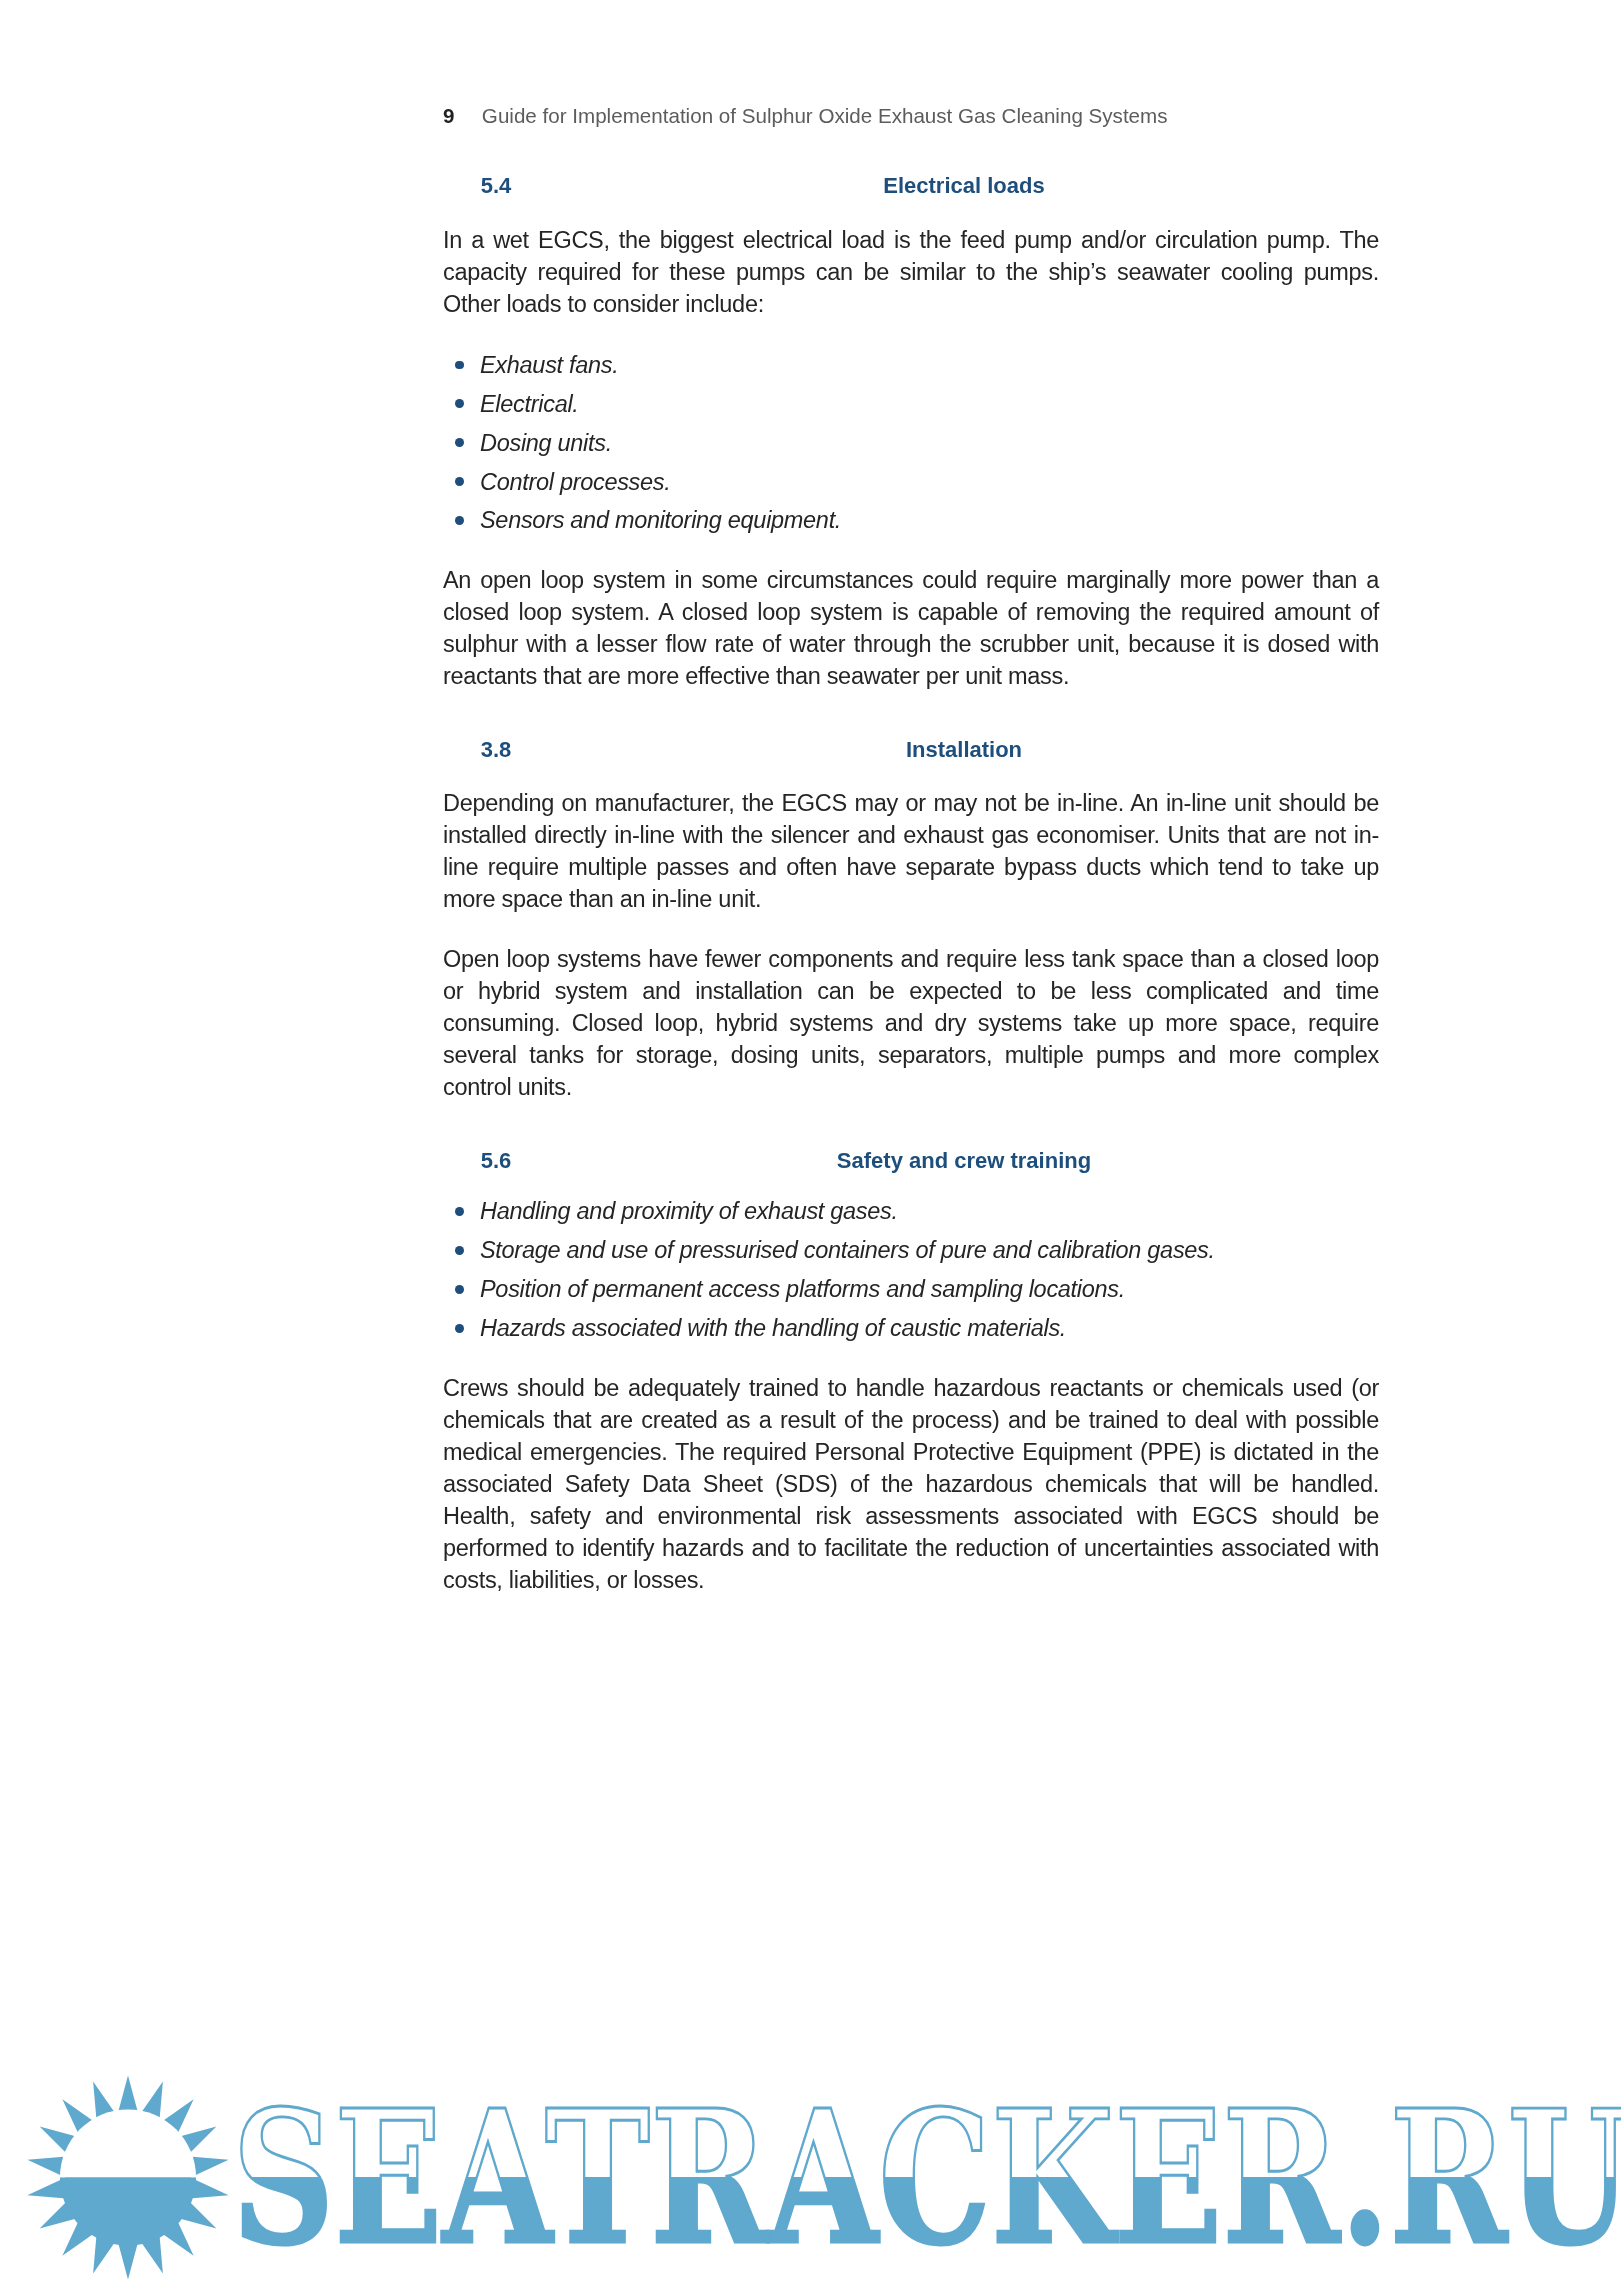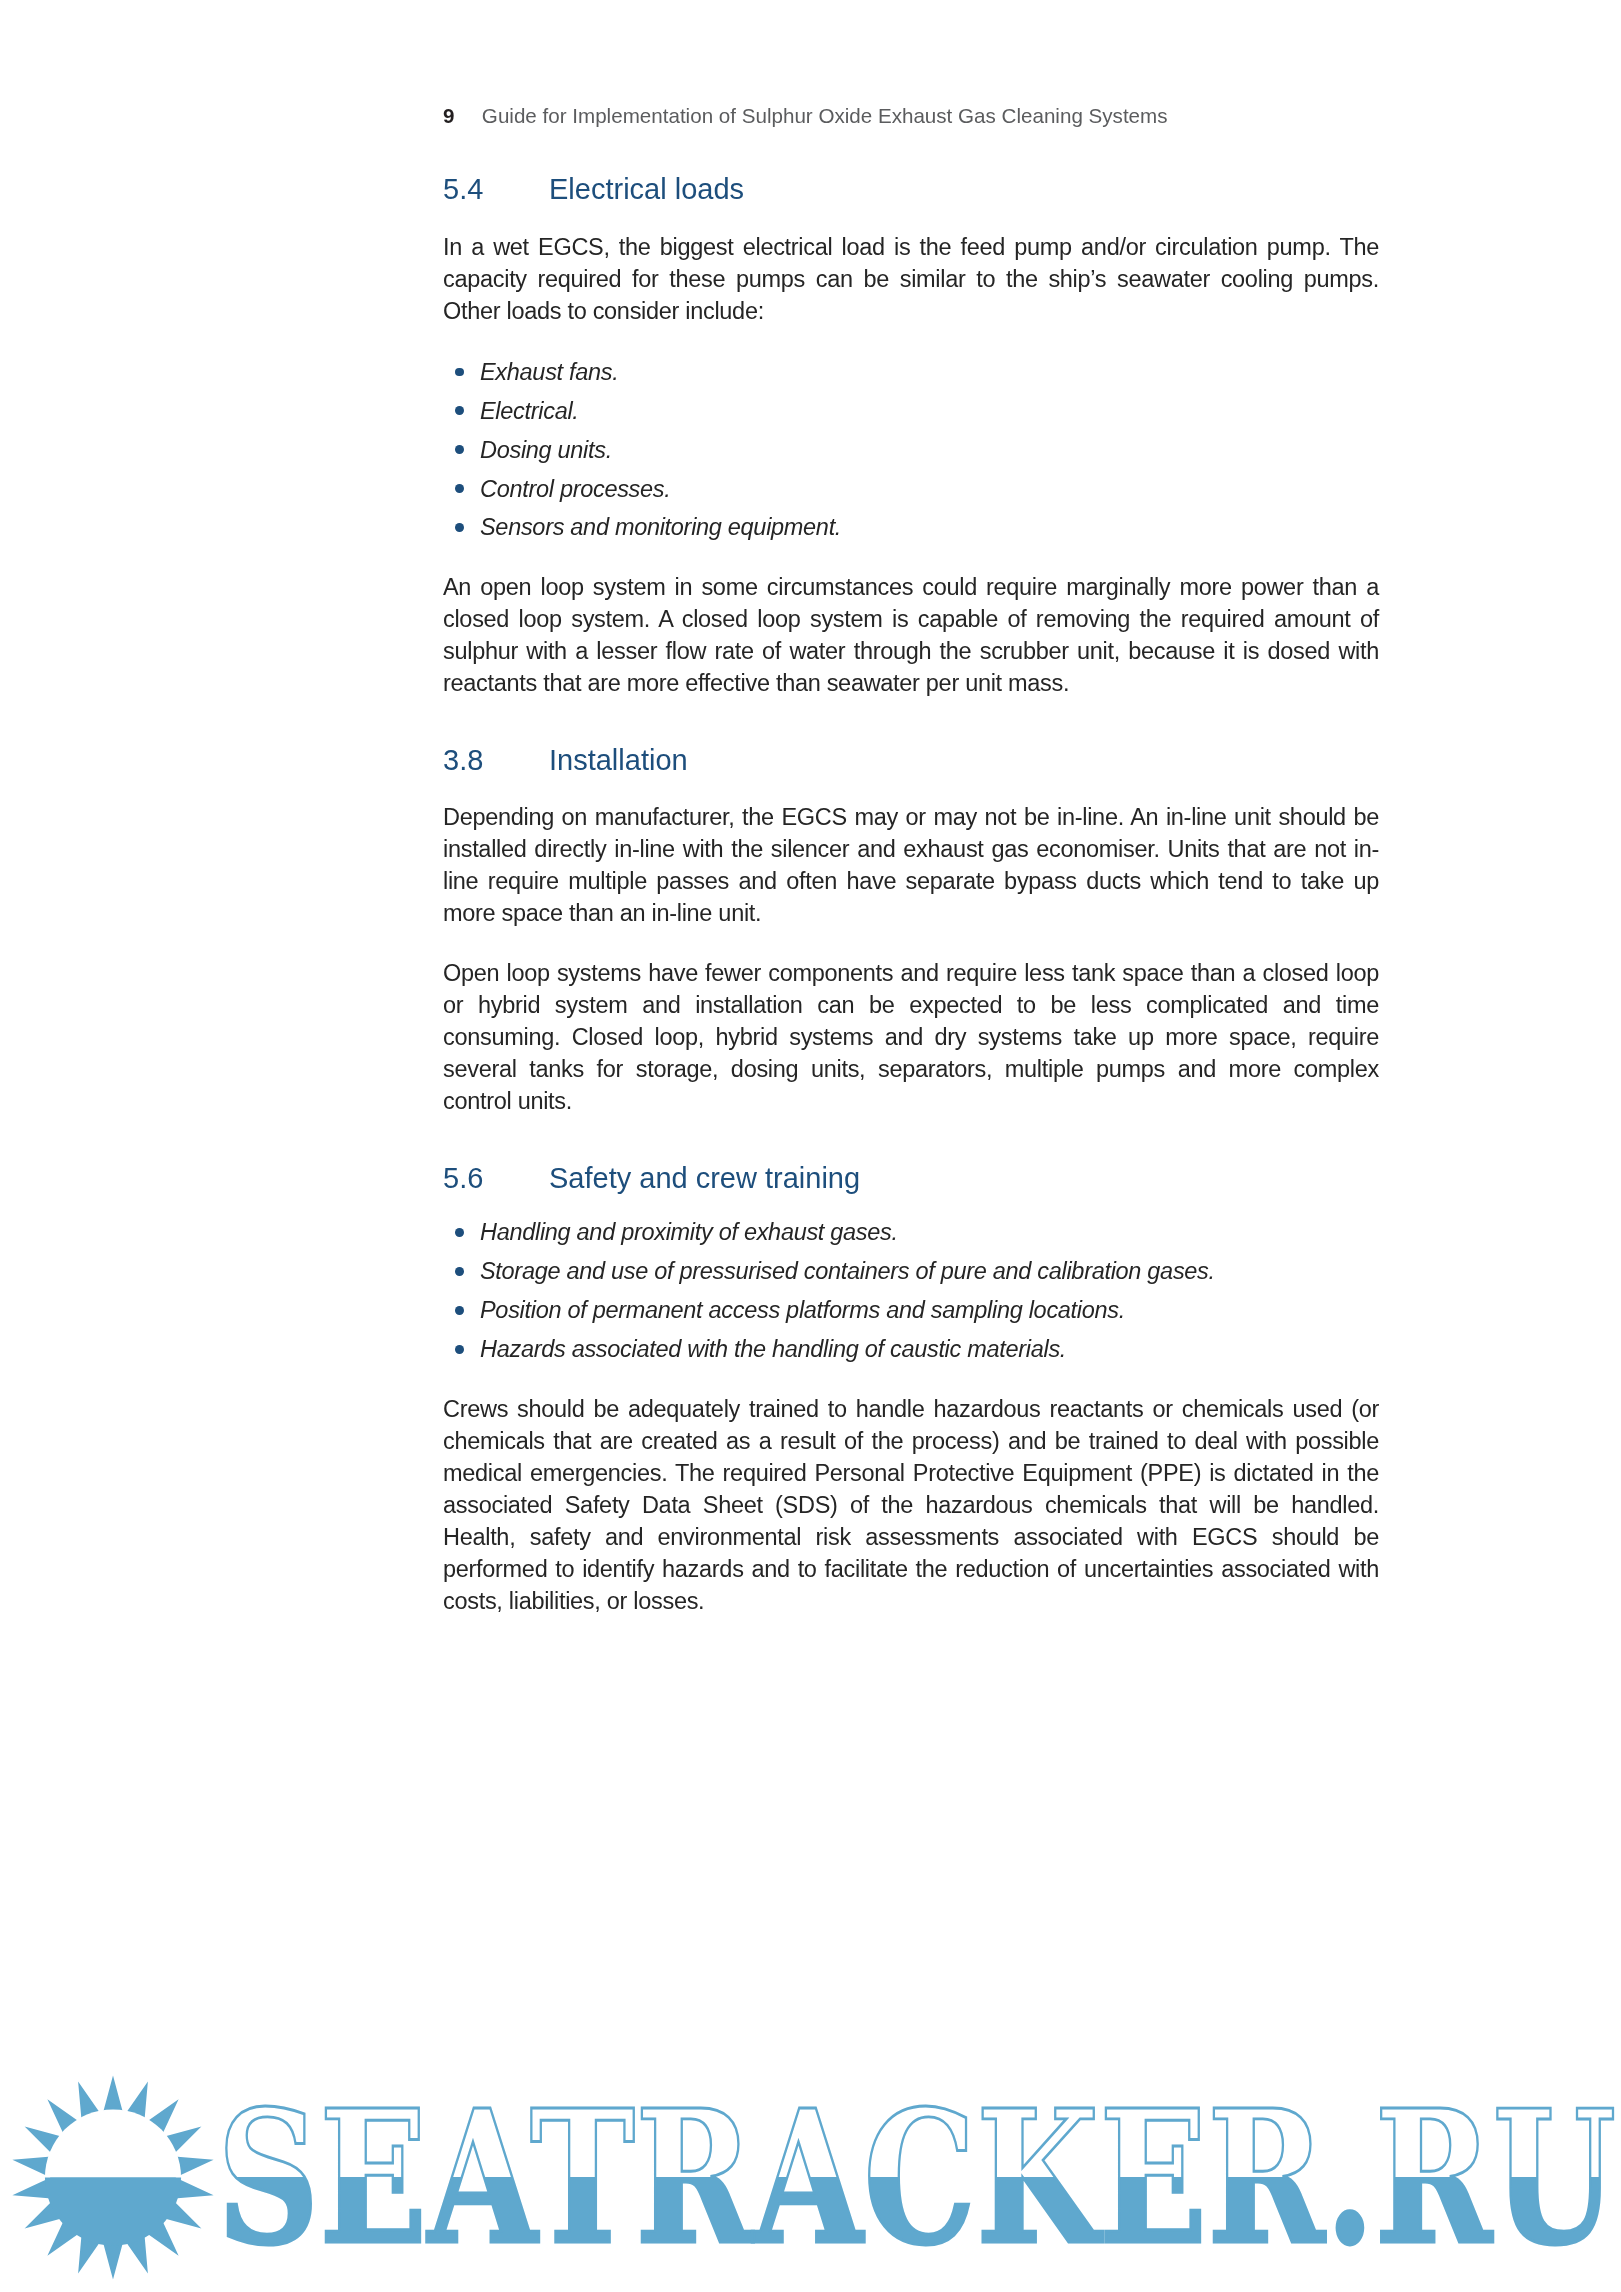--- a/index.html
+++ b/index.html
@@ -23,24 +23,25 @@
     gap: 27.4px;
     padding-top: 104px;
     font-size: 20.6px;
   }
   .pagenum { font-weight: bold; color: #231f20; }
   .runtitle { color: #5b5c5e; }
 
   .section-heading {
     display: flex;
     margin: 45px 0 0 0;
-    font-size: 29px;
-    font-weight: normal;
+    font-size: 22px;
+    font-weight: bold;
     color: #1d4e7c;
     letter-spacing: 0;
+    text-align: center;
   }
   .section-number { width: 106px; flex: none; }
   .section-title { flex: 1; }
 
   .body-paragraph {
     font-size: 23.5px;
     line-height: 32px;
     letter-spacing: -0.3px;
     color: #252525;
     text-align: justify;
@@ -66,21 +67,21 @@
     left: 11.8px;
     top: 13.7px;
     width: 8.8px;
     height: 8.8px;
     border-radius: 50%;
     background: #1d4e7c;
   }
 
   .watermark {
     position: absolute;
-    left: 1px;
+    left: 16px;
     bottom: 0;
     width: 1427px;
     height: 243px;
   }
   .sun-logo {
     position: absolute;
     left: 7.8px;
     bottom: 2px;
     width: 208px;
     height: 227px;

